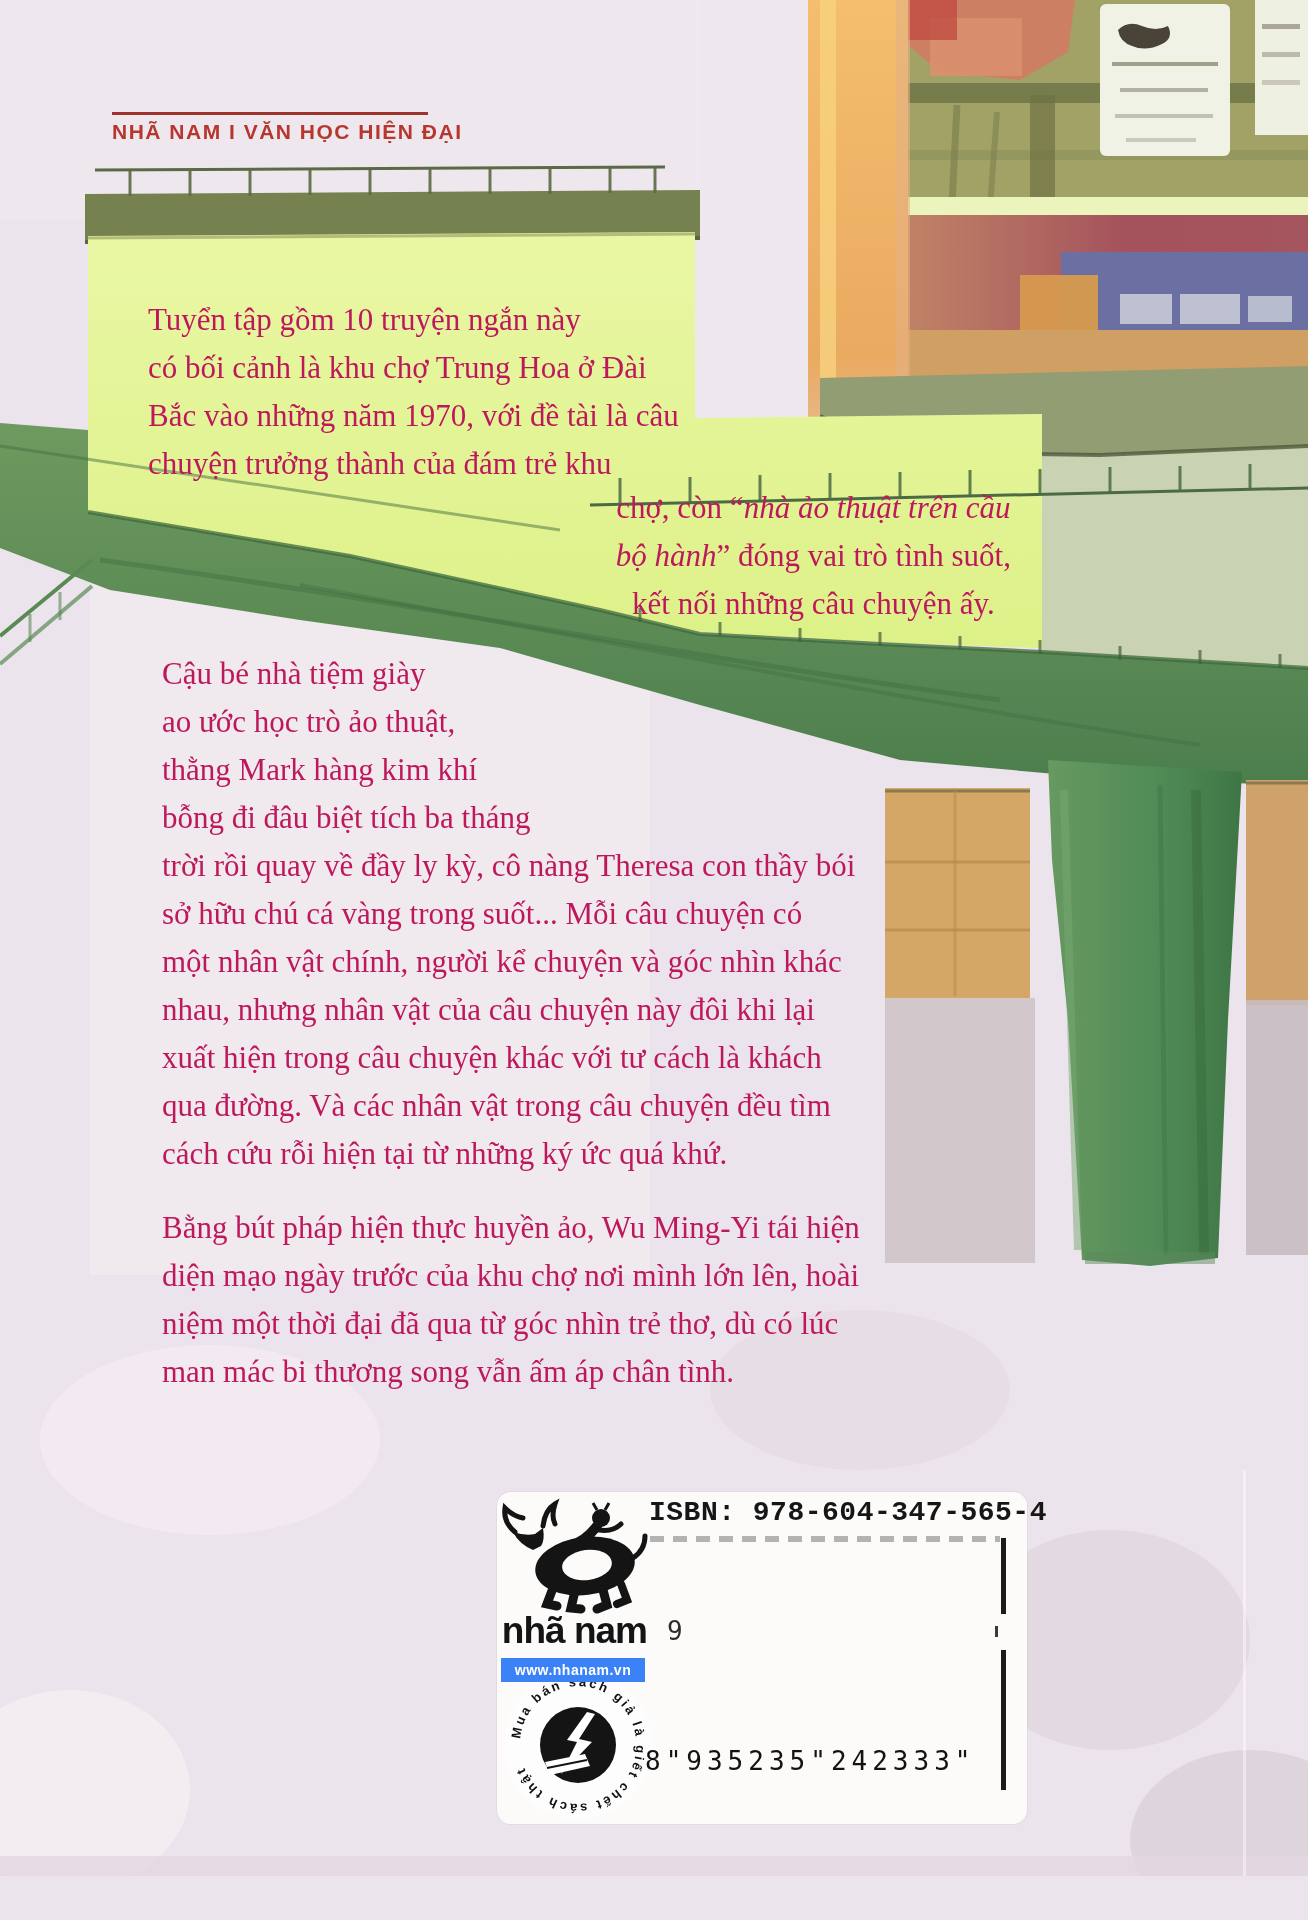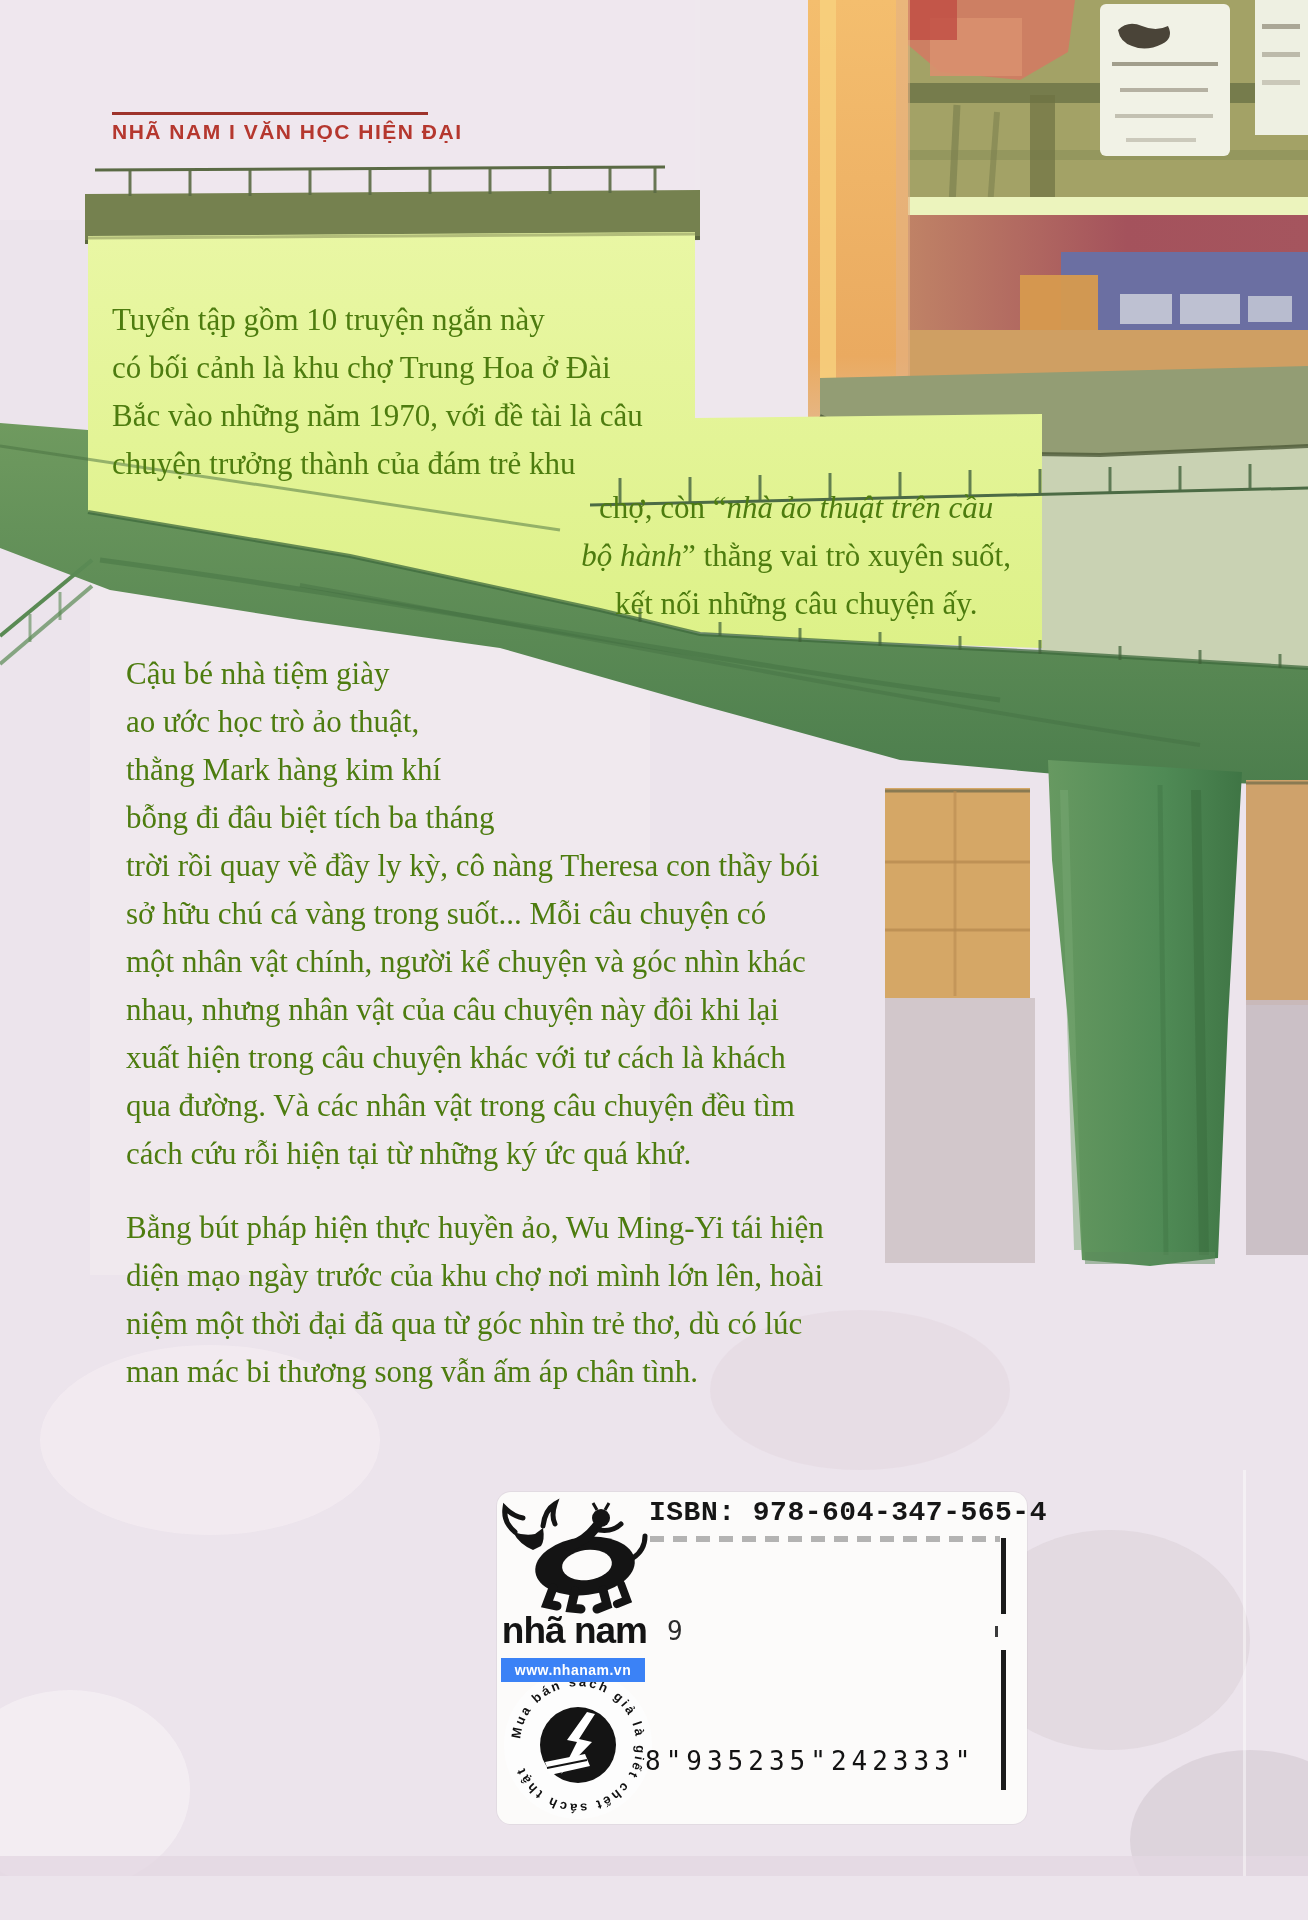--- a/index.html
+++ b/index.html
@@ -4,21 +4,21 @@
 <style>
   html,body{margin:0;padding:0;background:#ece4ec;}
   .page{position:relative;width:1308px;height:1876px;overflow:hidden;
         font-family:"Liberation Serif","DejaVu Serif",serif;color:#28211a;}
   .bg{position:absolute;inset:0;}
   
   .brand-rule{position:absolute;left:112px;top:112px;width:316px;height:3px;background:#9e332b;}
   .brand{position:absolute;left:112px;top:120px;font-family:"Liberation Sans","DejaVu Sans",sans-serif;
          font-size:21px;font-weight:700;letter-spacing:1.5px;color:#b5372e;white-space:nowrap;}
   
-  .blurb{position:absolute;font-size:31px;line-height:48px;color:#4d7c0f;white-space:nowrap;}
+  .blurb{position:absolute;font-size:31px;line-height:48px;color:#be185d;white-space:nowrap;margin-left:36px;}
   .p1{left:112px;top:296px;}
   .p1r{right:297px;top:484px;text-align:center;}
   .p1r em{font-style:italic;}
   .p2{left:126px;top:650px;}
   .p3{left:126px;top:1204px;}
   
   .pubbox{position:absolute;left:497px;top:1492px;width:530px;height:332px;background:#fcfbfa;
           border-radius:14px;box-shadow:0 0 0 1px rgba(0,0,0,.04);}
   .pub-svg{position:absolute;inset:0;}
   .wordmark{position:absolute;left:0;top:118px;width:150px;text-align:right;
@@ -227,21 +227,21 @@
 
   <div class="blurb p1">
     <div class="line">Tuyển tập gồm 10 truyện ngắn này</div>
     <div class="line">có bối cảnh là khu chợ Trung Hoa ở Đài</div>
     <div class="line">Bắc vào những năm 1970, với đề tài là câu</div>
     <div class="line">chuyện trưởng thành của đám trẻ khu</div>
   </div>
 
   <div class="blurb p1r">
     <div class="line"><span>chợ, còn “</span><em>nhà ảo thuật trên cầu</em></div>
-    <div class="line"><em>bộ hành</em><span>” thằng vai trò xuyên suốt,</span></div>
+    <div class="line"><em>bộ hành</em><span>” đóng vai trò tình suốt,</span></div>
     <div class="line">kết nối những câu chuyện ấy.</div>
   </div>
 
   <div class="blurb p2">
     <div class="line">Cậu bé nhà tiệm giày</div>
     <div class="line">ao ước học trò ảo thuật,</div>
     <div class="line">thằng Mark hàng kim khí</div>
     <div class="line">bỗng đi đâu biệt tích ba tháng</div>
     <div class="line">trời rồi quay về đầy ly kỳ, cô nàng Theresa con thầy bói</div>
     <div class="line">sở hữu chú cá vàng trong suốt... Mỗi câu chuyện có</div>

